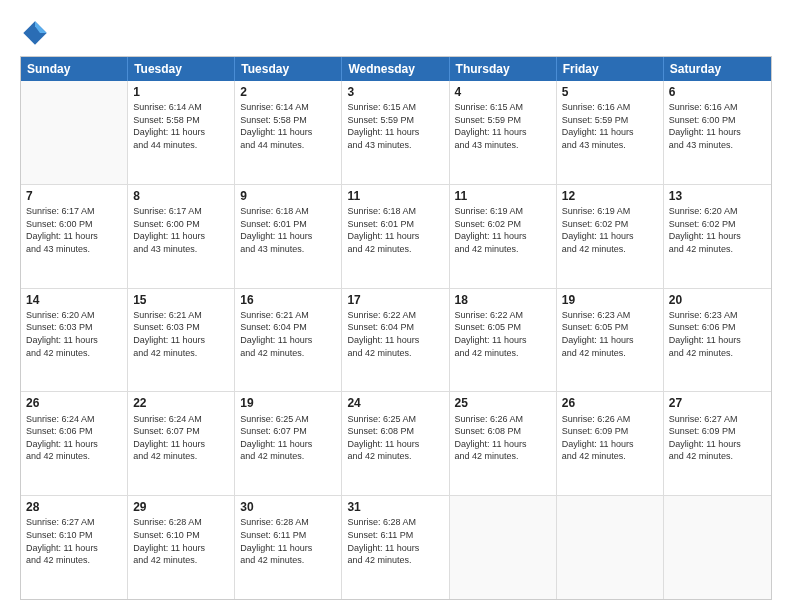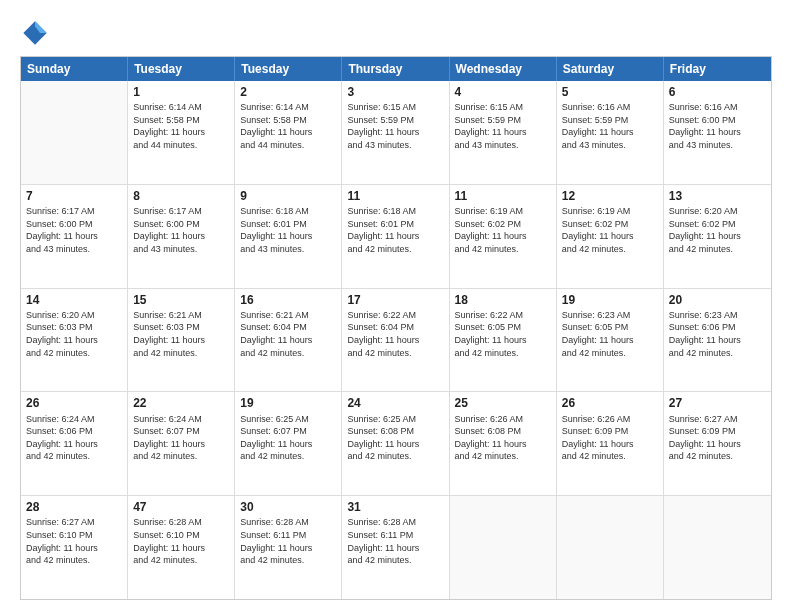--- a/index.html
+++ b/index.html
@@ -133,24 +133,24 @@
       <div class="title-month"></div>
       <div class="title-location"></div>
     </div>
   </div>
 
   <div class="calendar">
     <div class="cal-header">
     <div class="cal-header-cell">Sunday</div>
         <div class="cal-header-cell">Tuesday</div>
         <div class="cal-header-cell">Tuesday</div>
+        <div class="cal-header-cell">Wednesday</div>
         <div class="cal-header-cell">Thursday</div>
-        <div class="cal-header-cell">Wednesday</div>
+        <div class="cal-header-cell">Friday</div>
         <div class="cal-header-cell">Saturday</div>
-        <div class="cal-header-cell">Friday</div>
       </div>
     <div class="cal-body">
     <div class="cal-row">
           <div class="cal-cell empty"></div>
           <div class="cal-cell">
             <div class="day-number">1</div>
             <div class="cell-info" style="white-space: pre-line;">Sunrise: 6:14 AM
 Sunset: 5:58 PM
 Daylight: 11 hours
 and 44 minutes.</div>
@@ -346,21 +346,21 @@
         </div>
         <div class="cal-row">
           <div class="cal-cell">
             <div class="day-number">28</div>
             <div class="cell-info" style="white-space: pre-line;">Sunrise: 6:27 AM
 Sunset: 6:10 PM
 Daylight: 11 hours
 and 42 minutes.</div>
           </div>
           <div class="cal-cell">
-            <div class="day-number">47</div>
+            <div class="day-number">29</div>
             <div class="cell-info" style="white-space: pre-line;">Sunrise: 6:28 AM
 Sunset: 6:10 PM
 Daylight: 11 hours
 and 42 minutes.</div>
           </div>
           <div class="cal-cell">
             <div class="day-number">30</div>
             <div class="cell-info" style="white-space: pre-line;">Sunrise: 6:28 AM
 Sunset: 6:11 PM
 Daylight: 11 hours

